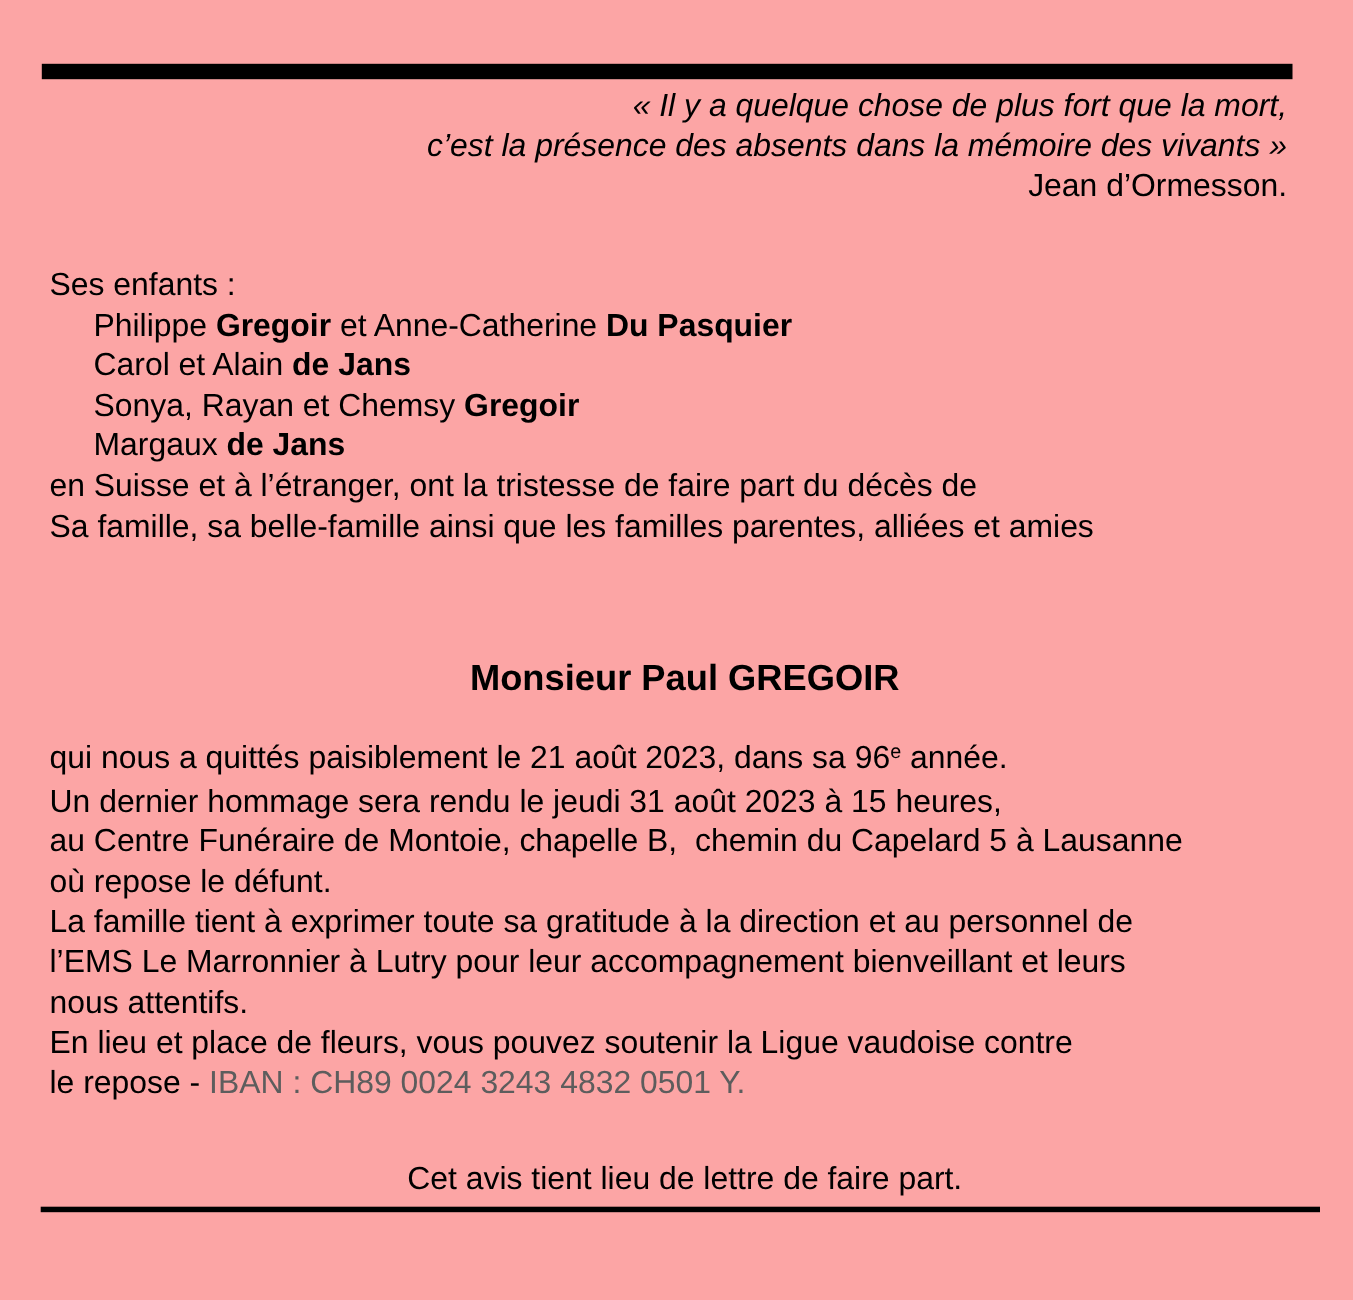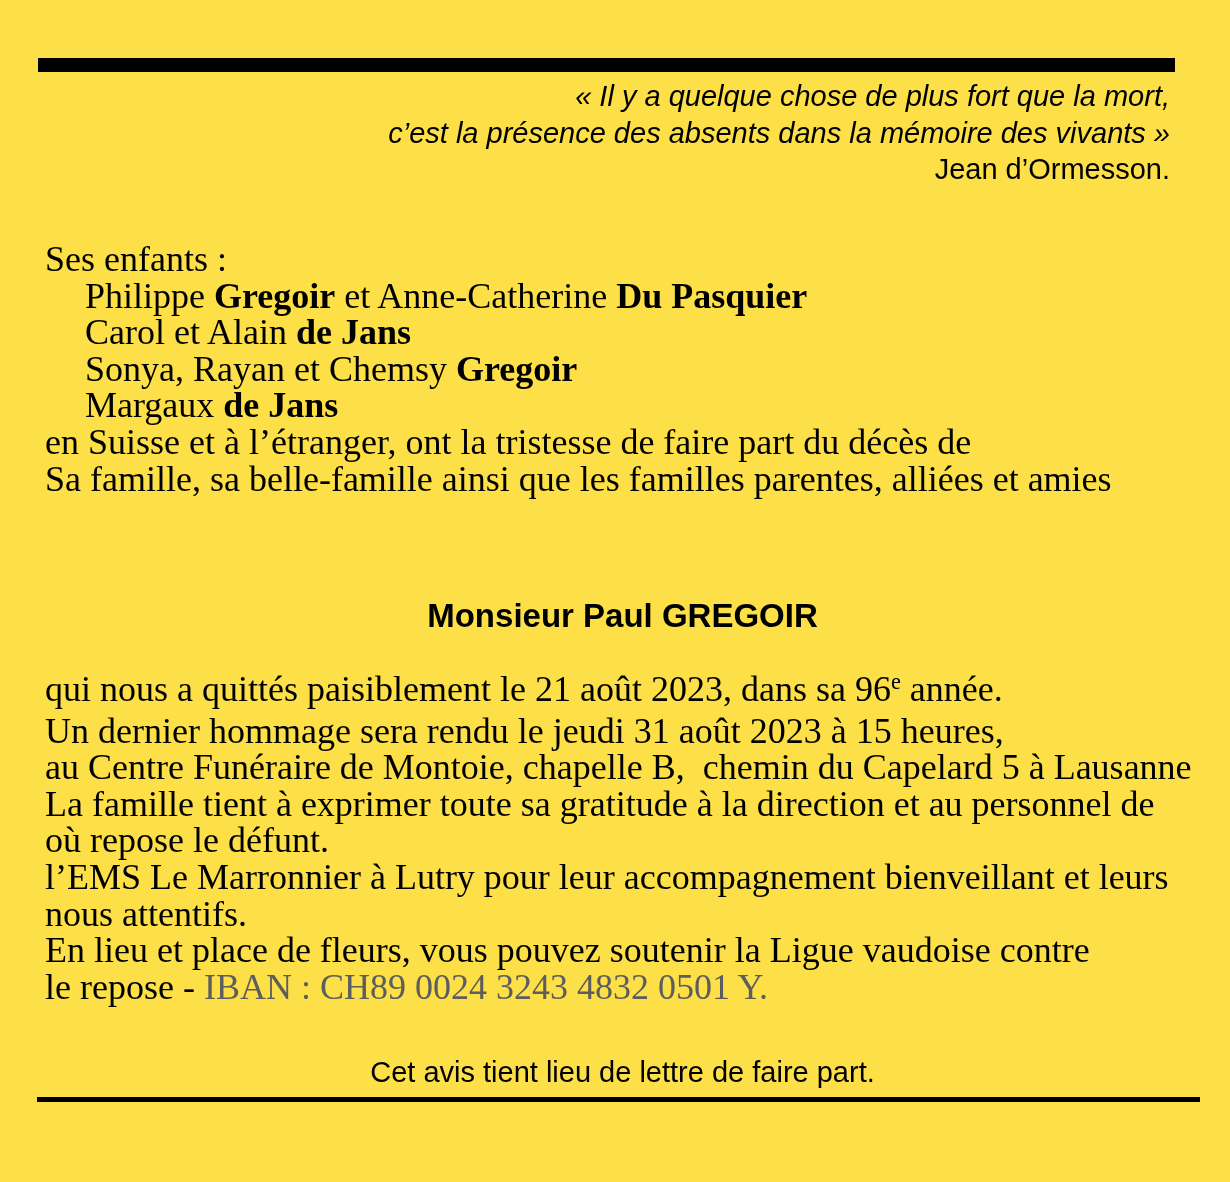--- a/index.html
+++ b/index.html
@@ -1,21 +1,21 @@
 <!DOCTYPE html>
 <html><head>
 <meta charset="utf-8">
 <style>
   * { margin: 0; padding: 0; box-sizing: border-box; }
   html, body { background: #ffffff; }
   .page {
     position: relative;
     width: 1230px;
     height: 1182px;
-    background: #fde047;
+    background: #fca5a5;
     font-family: "Liberation Sans", "DejaVu Sans", sans-serif;
     color: #000000;
     overflow: hidden;
   }
   .top-bar {
     position: absolute;
     left: 38px;
     top: 58px;
     width: 1137px;
     height: 14px;
@@ -29,23 +29,22 @@
     text-align: right;
     font-size: 29px;
     line-height: 36.6px;
   }
   .quote-line { font-style: italic; white-space: pre; }
   .quote-attribution { font-style: normal; white-space: pre; }
   .body-text {
     position: absolute;
     left: 45px;
     width: 1185px;
-    font-size: 36px;
+    font-size: 29px;
     line-height: 36.6px;
-    font-family: Liberation Serif, serif;
   }
   #family-lines { top: 241px; }
   #detail-lines { top: 671px; }
   .line { white-space: pre; }
   .line.indented { padding-left: 40px; }
   .seg-bold { font-weight: bold; text-align: center; }
   .seg-gray { color: #5d5d5d; }
   .seg-sup {
     font-size: 0.62em;
     position: relative;
@@ -102,22 +101,22 @@
       <div class="line"><span class="seg-normal">en Suisse et à l’étranger, ont la tristesse de faire part du décès de</span></div>
       <div class="line"><span class="seg-normal">Sa famille, sa belle-famille ainsi que les familles parentes, alliées et amies</span></div>
     </div>
 
   <div class="deceased-name">Monsieur Paul GREGOIR</div>
 
   <div class="body-text" id="detail-lines">
       <div class="line"><span class="seg-normal">qui nous a quittés paisiblement le 21 août 2023, dans sa 96</span><span class="seg-sup">e</span><span class="seg-normal"> année.</span></div>
       <div class="line"><span class="seg-normal">Un dernier hommage sera rendu le jeudi 31 août 2023 à 15 heures,</span></div>
       <div class="line"><span class="seg-normal">au Centre Funéraire de Montoie, chapelle B,  chemin du Capelard 5 à Lausanne</span></div>
+      <div class="line"><span class="seg-normal">où repose le défunt.</span></div>
       <div class="line"><span class="seg-normal">La famille tient à exprimer toute sa gratitude à la direction et au personnel de</span></div>
-      <div class="line"><span class="seg-normal">où repose le défunt.</span></div>
       <div class="line"><span class="seg-normal">l’EMS Le Marronnier à Lutry pour leur accompagnement bienveillant et leurs</span></div>
       <div class="line"><span class="seg-normal">nous attentifs.</span></div>
       <div class="line"><span class="seg-normal">En lieu et place de fleurs, vous pouvez soutenir la Ligue vaudoise contre</span></div>
       <div class="line"><span class="seg-normal">le repose - </span><span class="seg-gray">IBAN : CH89 0024 3243 4832 0501 Y.</span></div>
     </div>
 
   <div class="closing-line">Cet avis tient lieu de lettre de faire part.</div>
 
   <div class="bottom-rule"></div>
 

